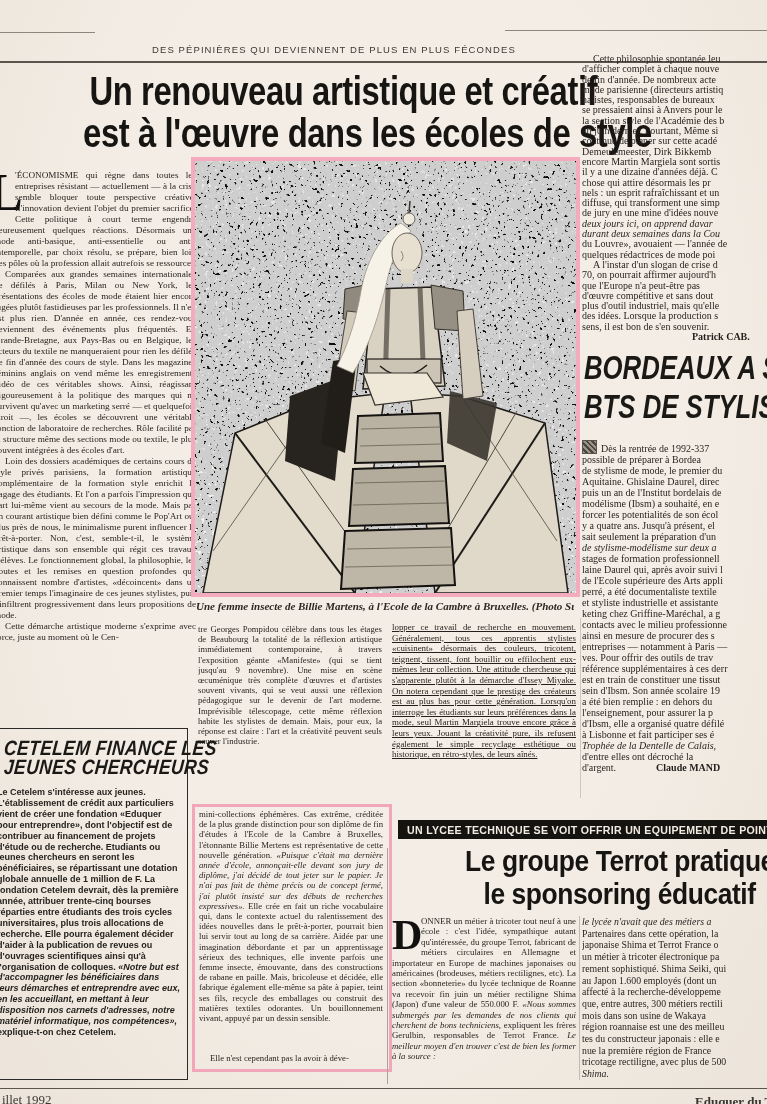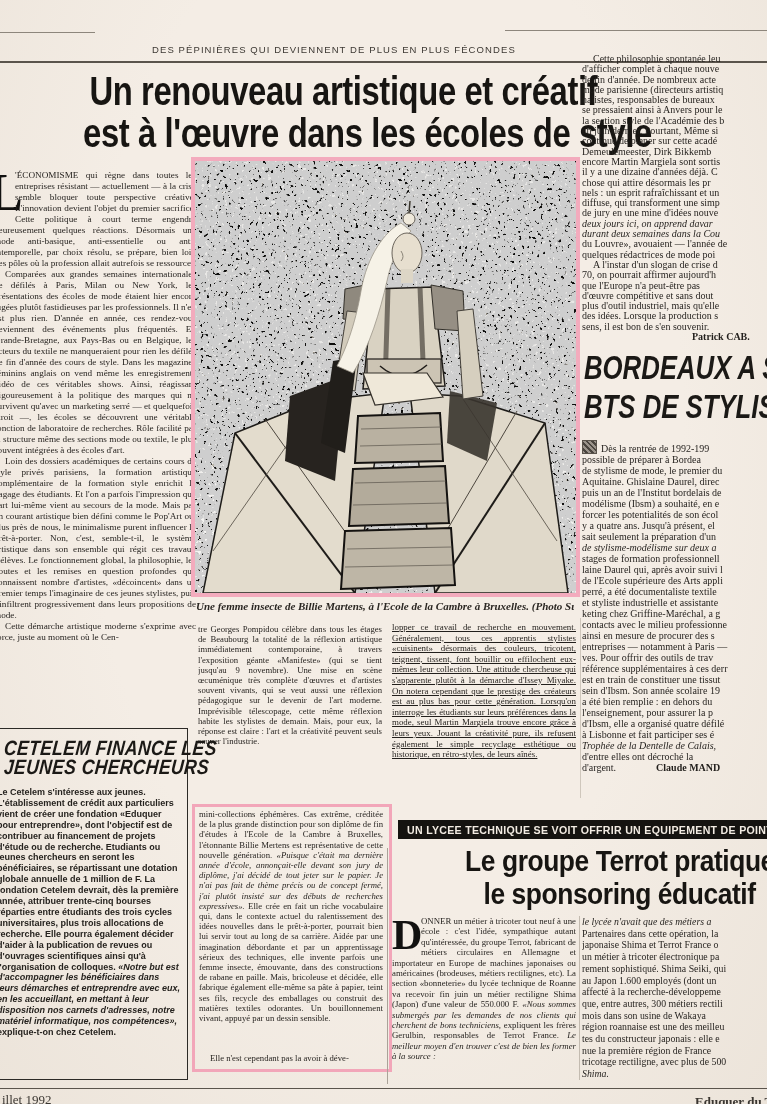--- a/index.html
+++ b/index.html
@@ -179,21 +179,21 @@
     <div class="ln">sens, il est bon de s'en souvenir.</div>
     <div class="ln byline" style="padding-left:110px;">Patrick CAB.</div>
   </div>
 
   <div class="abs" style="left:584px;top:348px;width:200px;overflow:visible;">
     <div class="bigtitle-it">BORDEAUX A S</div>
     <div class="bigtitle-it">BTS DE STYLISM</div>
   </div>
 
   <div class="abs" style="left:582px;top:440px;width:200px;">
-    <div class="ln2"><span class="marker"></span><span>Dès la rentrée de 1992-199</span></div>
+    <div class="ln2"><span class="marker"></span><span>Dès la rentrée de 1992-337</span></div>
     <div class="ln2">possible de préparer à Bordea</div>
     <div class="ln2">de stylisme de mode, le premier du</div>
     <div class="ln2">Aquitaine. Ghislaine Daurel, direc</div>
     <div class="ln2">puis un an de l'Institut bordelais de</div>
     <div class="ln2">modélisme (Ibsm) a souhaité, en e</div>
     <div class="ln2">forcer les potentialités de son écol</div>
     <div class="ln2">y a quatre ans. Jusqu'à présent, el</div>
     <div class="ln2">sait seulement la préparation d'un</div>
     <div class="ln2 it">de stylisme-modélisme sur deux a</div>
     <div class="ln2">stages de formation professionnell</div>

